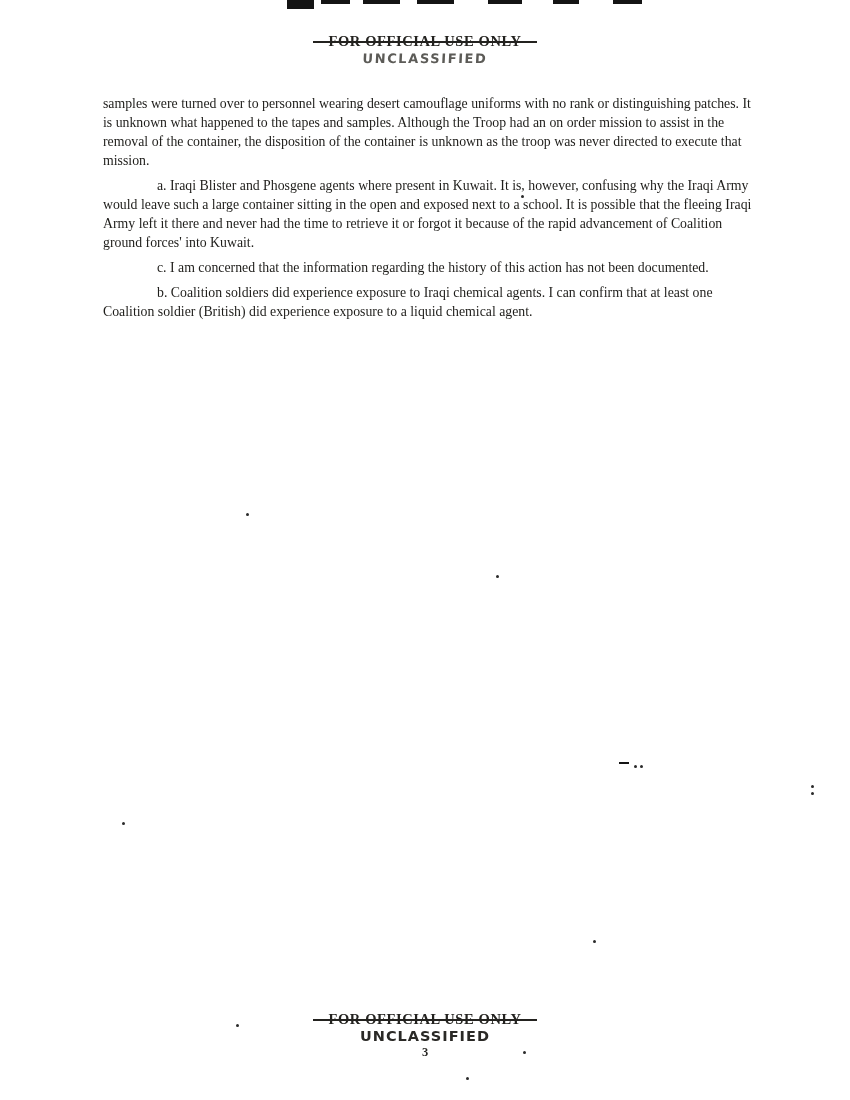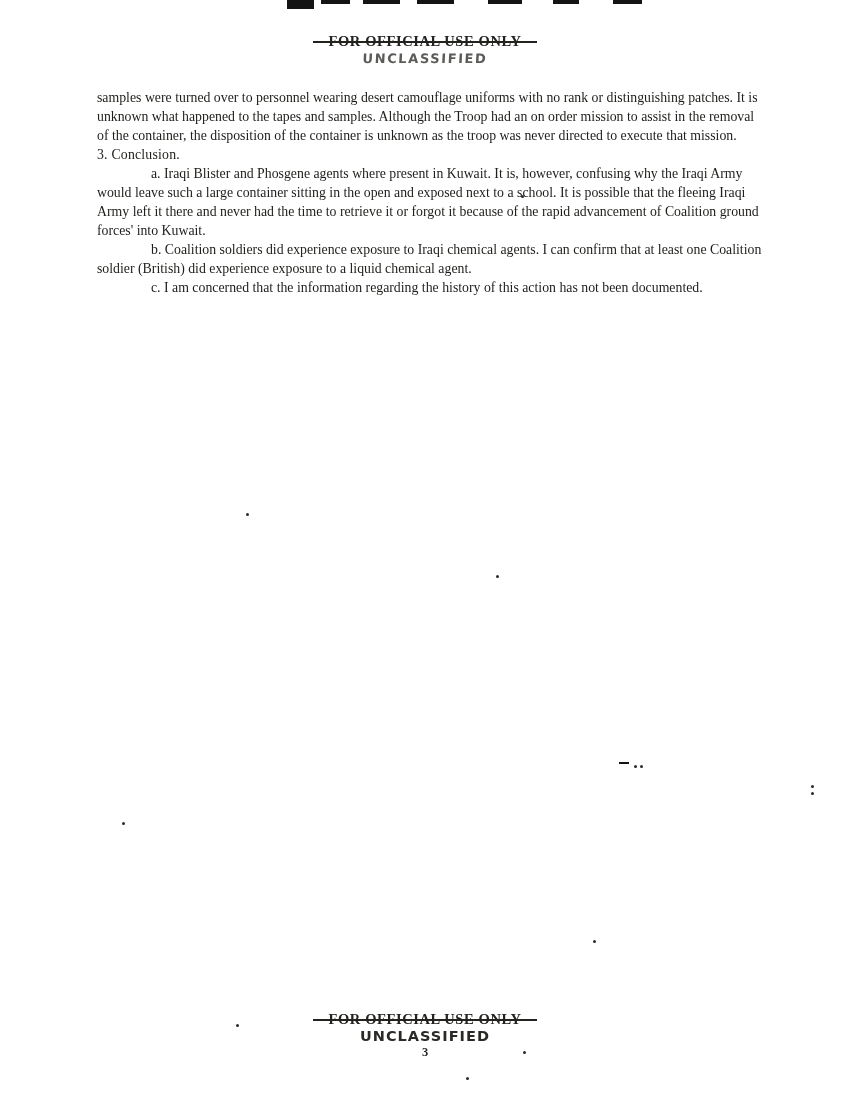--- a/index.html
+++ b/index.html
@@ -51,21 +51,21 @@
 
   
   .doc-body {
     position: absolute;
     top: 88px;
     left: 97px;
     width: 668px;
     font-size: 13.8px;
     line-height: 19px;
   }
-  .doc-body p { margin: 0; }
+  .doc-body p { margin: 6px; }
   .para-lead { margin-bottom: 0; }
   .section-heading { margin-top: 29px; letter-spacing: 0.2px; }
   .para-indent { text-indent: 54px; }
   .para-a { margin-top: 18px; font-family: Liberation Serif, serif; }
   .para-b { margin-top: 27px; }
   .para-c { margin-top: 19px; }
 
   
   .footer-block {
     position: absolute;
@@ -117,24 +117,23 @@
   <div class="header-block">
     <div class="fouo">
       <span>FOR OFFICIAL USE ONLY</span>
       <span class="strike-line"></span>
     </div>
     <div class="stamp-top">UNCLASSIFIED</div>
   </div>
 
   <div class="doc-body">
     <p class="para-lead">samples were turned over to personnel wearing desert camouflage uniforms with no rank or distinguishing patches.  It is unknown what happened to the tapes and samples.  Although the Troop had an on order mission to assist in the removal of the container, the disposition of the container is unknown as the troop was never directed to execute that mission.</p>
-    <p class="section-heading">3.  Conclusion.</p>
     <p class="para-indent para-a">a.  Iraqi Blister and Phosgene agents where present in Kuwait.  It is, however, confusing why the Iraqi Army would leave  such a large container sitting in the open and exposed next to a school.  It is possible that the fleeing Iraqi Army left it there and never had the time to retrieve it or forgot it because of the rapid advancement of Coalition ground forces' into Kuwait.</p>
+    <p class="para-indent para-c">c.  I am concerned that the information regarding the history of this action has not been documented.</p>
     <p class="para-indent para-b">b.  Coalition soldiers did experience exposure to Iraqi chemical agents.  I can confirm that at least one Coalition soldier (British) did experience exposure to a liquid chemical agent.</p>
-    <p class="para-indent para-c">c.  I am concerned that the information regarding the history of this action has not been documented.</p>
   </div>
 
   <div class="footer-block">
     <div class="fouo">
       <span>FOR OFFICIAL USE ONLY</span>
       <span class="strike-line"></span>
     </div>
     <div class="stamp-bottom">UNCLASSIFIED</div>
     <div class="page-number">3</div>
   </div>

